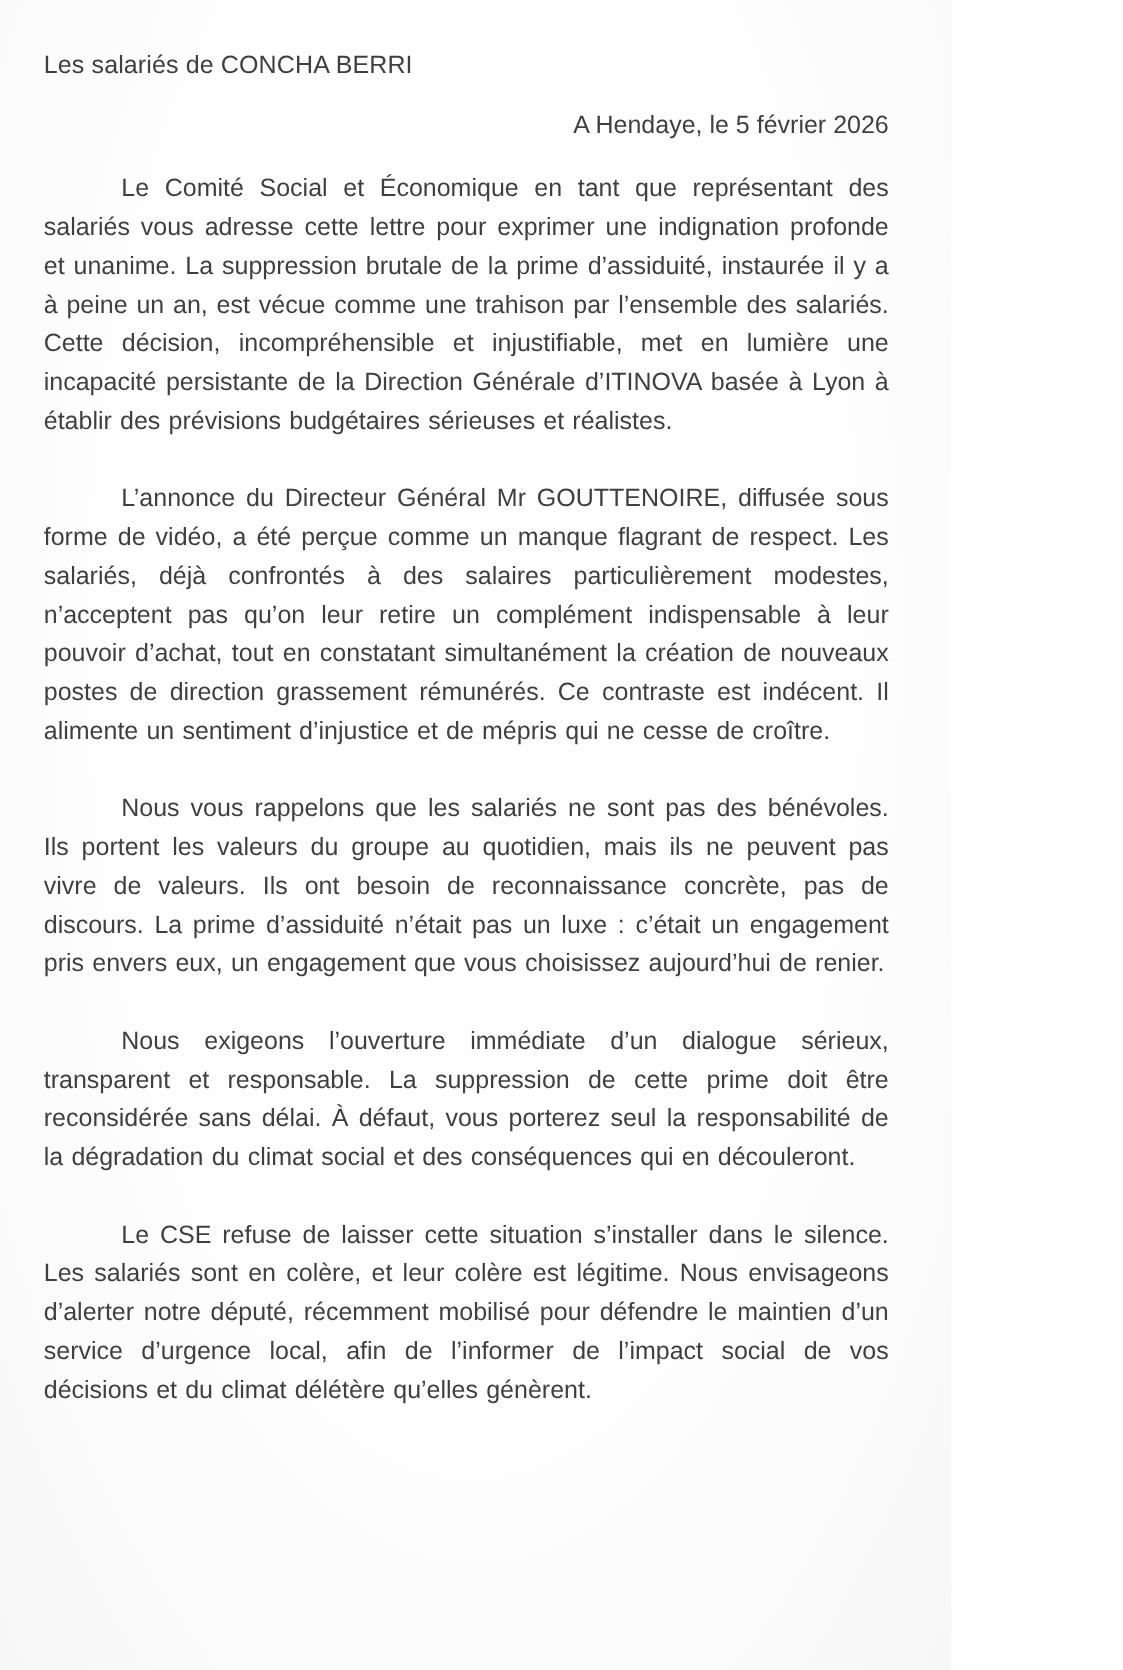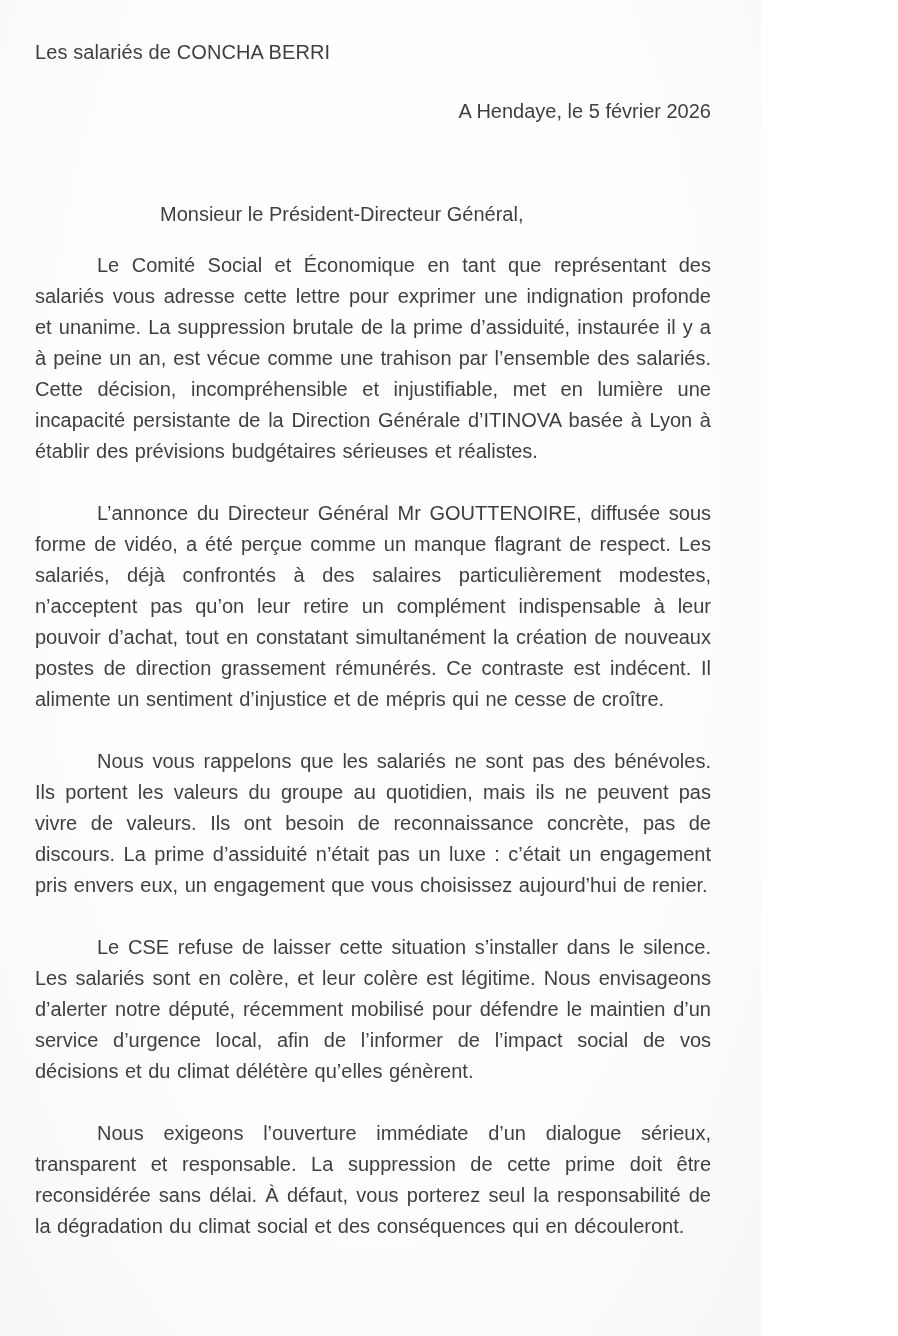--- a/index.html
+++ b/index.html
@@ -20,21 +20,21 @@
     font-size: 20px;
     line-height: 31px;
     overflow: hidden;
     -webkit-font-smoothing: antialiased;
   }
   .sender {
     line-height: 29px;
     letter-spacing: 0.1px;
   }
   .dateline {
-    margin-top: 29px;
+    margin-top: 18px;
     text-align: right;
   }
   .salutation {
     margin-top: 72px;
     margin-left: 125px;
   }
   .body-paragraph {
     margin: 31px 0 0 0;
     text-align: justify;
     text-indent: 62px;
@@ -48,21 +48,20 @@
 <body>
 
 <div class="page">
 
   <div class="sender">
     <div>Les salariés de CONCHA BERRI</div>
   </div>
 
   <div class="dateline">A Hendaye, le 5 février 2026</div>
 
-  <div class="salutation">Monsieur le Président-Directeur Général,</div>
 
   <p class="body-paragraph">Le Comité Social et Économique en tant que représentant des salariés vous adresse cette lettre pour exprimer une indignation profonde et unanime. La suppression brutale de la prime d’assiduité, instaurée il y a à peine un an, est vécue comme une trahison par l’ensemble des salariés. Cette décision, incompréhensible et injustifiable, met en lumière une incapacité persistante de la Direction Générale d’ITINOVA basée à Lyon à établir des prévisions budgétaires sérieuses et réalistes.</p>
   <p class="body-paragraph">L’annonce du Directeur Général Mr GOUTTENOIRE, diffusée sous forme de vidéo, a été perçue comme un manque flagrant de respect. Les salariés, déjà confrontés à des salaires particulièrement modestes, n’acceptent pas qu’on leur retire un complément indispensable à leur pouvoir d’achat, tout en constatant simultanément la création de nouveaux postes de direction grassement rémunérés. Ce contraste est indécent. Il alimente un sentiment d’injustice et de mépris qui ne cesse de croître.</p>
   <p class="body-paragraph">Nous vous rappelons que les salariés ne sont pas des bénévoles. Ils portent les valeurs du groupe au quotidien, mais ils ne peuvent pas vivre de valeurs. Ils ont besoin de reconnaissance concrète, pas de discours. La prime d’assiduité n’était pas un luxe : c’était un engagement pris envers eux, un engagement que vous choisissez aujourd’hui de renier.</p>
+  <p class="body-paragraph">Nous exigeons l’ouverture immédiate d’un dialogue sérieux, transparent et responsable. La suppression de cette prime doit être reconsidérée sans délai. À défaut, vous porterez seul la responsabilité de la dégradation du climat social et des conséquences qui en découleront.</p>
   <p class="body-paragraph">Le CSE refuse de laisser cette situation s’installer dans le silence. Les salariés sont en colère, et leur colère est légitime. Nous envisageons d’alerter notre député, récemment mobilisé pour défendre le maintien d’un service d’urgence local, afin de l’informer de l’impact social de vos décisions et du climat délétère qu’elles génèrent.</p>
-  <p class="body-paragraph">Nous exigeons l’ouverture immédiate d’un dialogue sérieux, transparent et responsable. La suppression de cette prime doit être reconsidérée sans délai. À défaut, vous porterez seul la responsabilité de la dégradation du climat social et des conséquences qui en découleront.</p>
 
 </div>
 
 </body></html>

